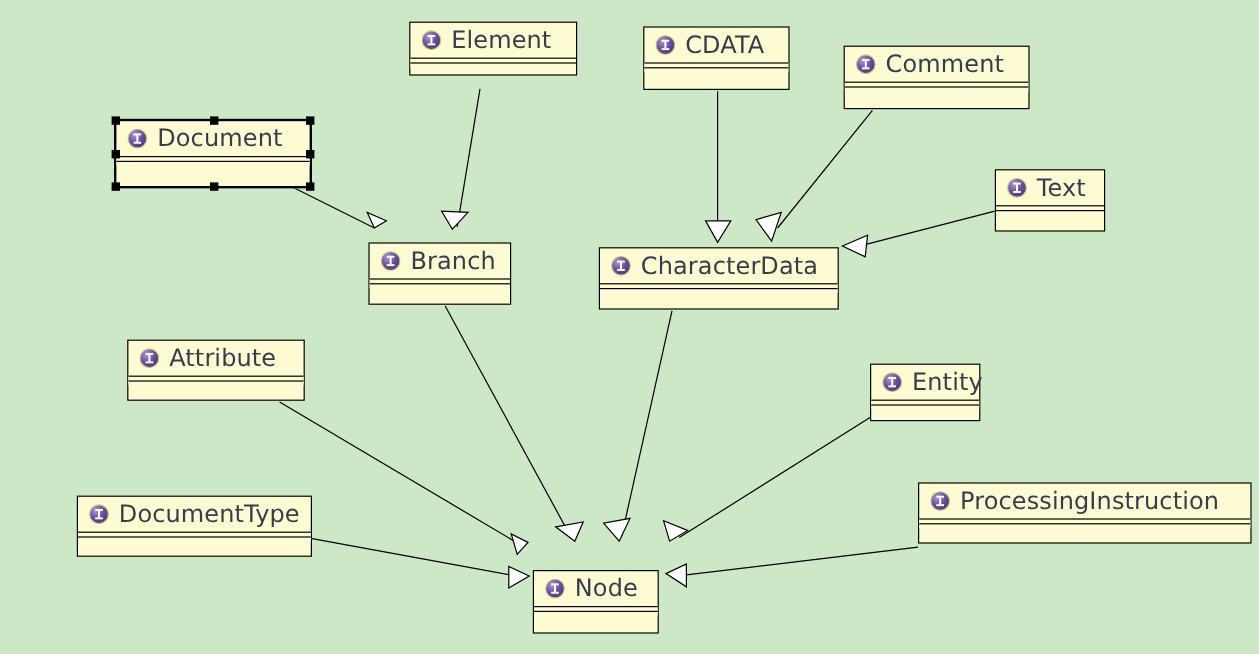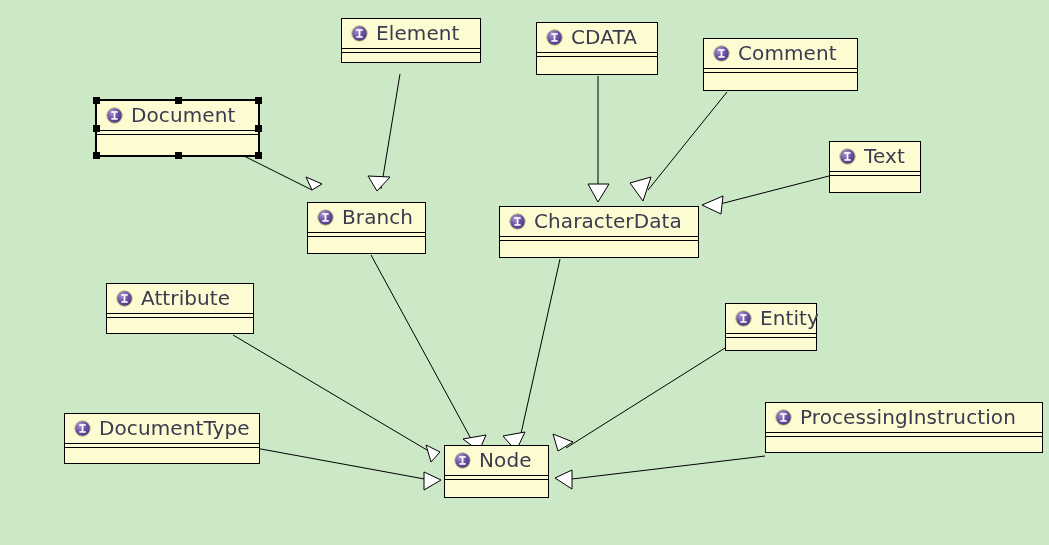--- a/index.html
+++ b/index.html
@@ -290,21 +290,21 @@
         <rect x="5.6" y="4.4" width="6.8" height="1.7" fill="#fff"></rect>
         <rect x="8.1" y="5.6" width="1.8" height="6.6" fill="#fff"></rect>
         <rect x="5.6" y="11.8" width="6.8" height="1.7" fill="#fff"></rect>
       </svg>
       <span class="uml-label">ProcessingInstruction</span>
     </div>
     <div class="uml-compartment"></div>
     <div class="uml-compartment"></div>
   </div>
 
-  <div class="uml-class" style="left:444px; top:445px; width:105px; height:53px;">
+  <div class="uml-class" style="left:444px; top:475px; width:105px; height:53px;">
     <div class="uml-title">
       <svg class="iface-icon" viewBox="0 0 18 18">
         <circle cx="9" cy="9" r="8.2" fill="url(#g1)" stroke="#c9c27e" stroke-width="1"></circle>
         <rect x="5.6" y="4.4" width="6.8" height="1.7" fill="#fff"></rect>
         <rect x="8.1" y="5.6" width="1.8" height="6.6" fill="#fff"></rect>
         <rect x="5.6" y="11.8" width="6.8" height="1.7" fill="#fff"></rect>
       </svg>
       <span class="uml-label">Node</span>
     </div>
     <div class="uml-compartment"></div>

